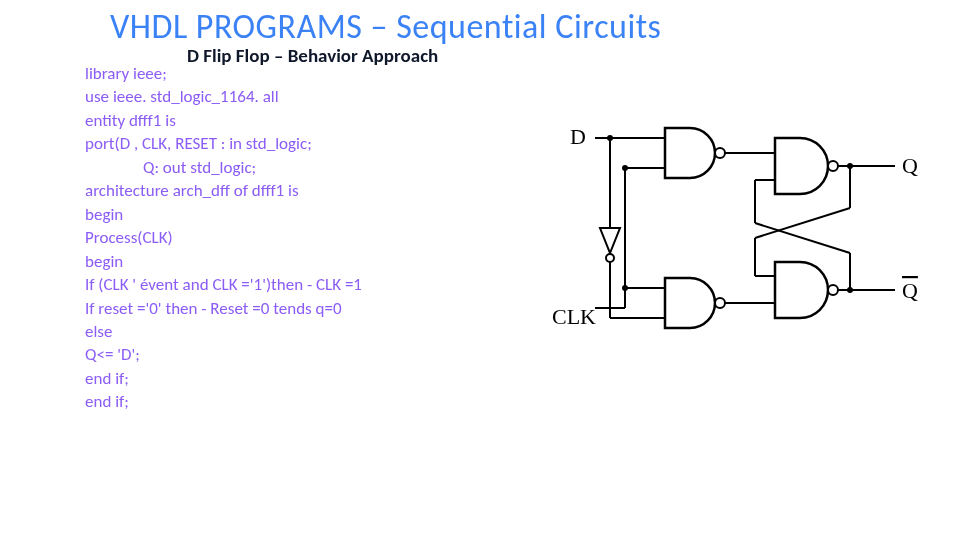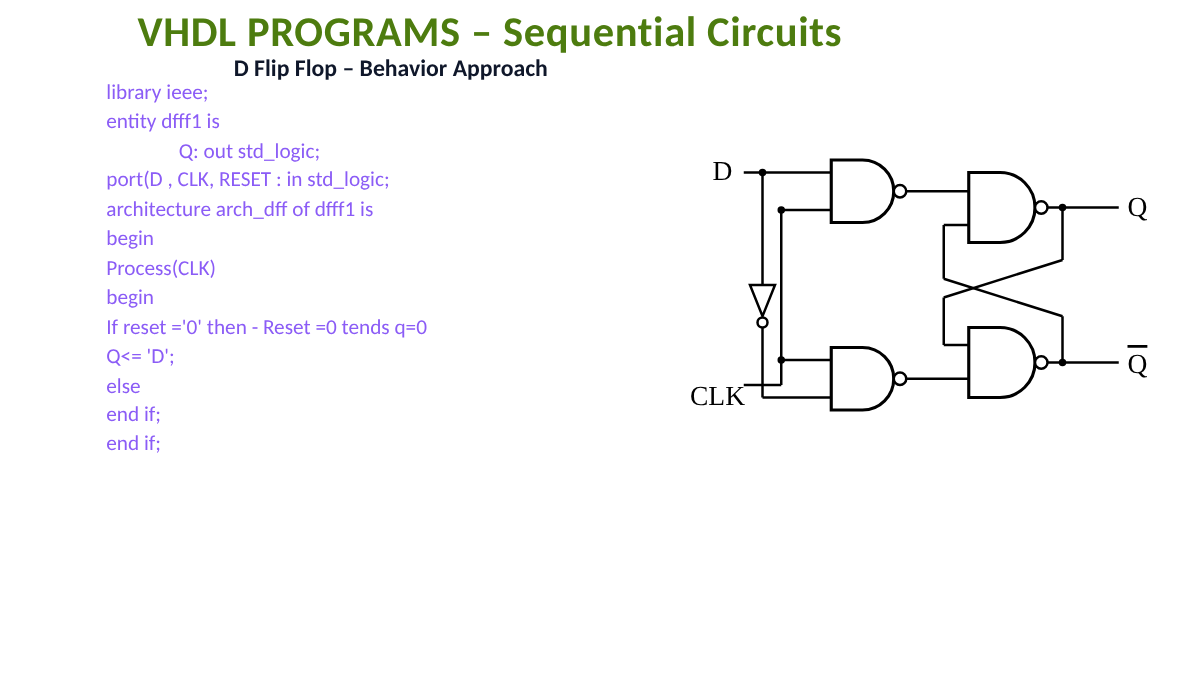--- a/index.html
+++ b/index.html
@@ -9,22 +9,22 @@
       background: #fff;
       font-family: Calibri, Arial, sans-serif;
       position: relative;
       overflow: hidden;
     }
     .title {
       position: absolute;
       top: 6px;
       left: 110px;
       font-size: 34px;
-      font-weight: 700;
-      color: #4d7c0f;
+      font-weight: 400;
+      color: #3b82f6;
       letter-spacing: 0.5px;
     }
     .subtitle {
       position: absolute;
       top: 44px;
       left: 155px;
       font-size: 19px;
       font-weight: 700;
       color: #0f172a;
       margin-left: 32px;
@@ -49,34 +49,36 @@
     .diagram svg { width: 100%; height: 100%; }
   </style>
 </head>
 <body>
 
 <div class="title">VHDL PROGRAMS – Sequential  Circuits</div>
 <div class="subtitle">D Flip Flop – Behavior Approach</div>
 
 <div class="code">
   <div>library ieee;</div>
+  <div>use ieee. std_logic_1164. all</div>
   <div>
     <span>entity  </span><span class="b">dfff1 </span><span>is</span>
   </div>
+  <div>port(D , CLK, RESET : in std_logic;</div>
   <div><span class="ind"></span><span>Q: out std_logic;</span></div>
-  <div>port(D , CLK, RESET : in std_logic;</div>
   <div>
     <span>architecture </span><span class="b">arch_dff </span><span>of </span><span class="b">dfff1 </span><span>is</span>
   </div>
   <div>begin</div>
   <div class="b">Process(CLK)</div>
   <div class="b">begin</div>
+  <div class="b">If (CLK ' évent and CLK ='1')then  -  CLK =1</div>
   <div class="b">If reset ='0' then   - Reset =0 tends q=0</div>
+  <div class="b">else</div>
   <div class="b">Q&lt;= 'D';</div>
-  <div class="b">else</div>
   <div><span class="b">end if</span><span>;</span></div>
   <div><span class="b">end if</span><span>;</span></div>
 </div>
 
 <div class="diagram">
   <svg viewBox="0 0 380 260">
 
     <line x1="45" y1="30" x2="115" y2="30" stroke="#000" stroke-width="2"></line>
     <text x="20" y="36" font-family="serif" font-size="22">D</text>
 

